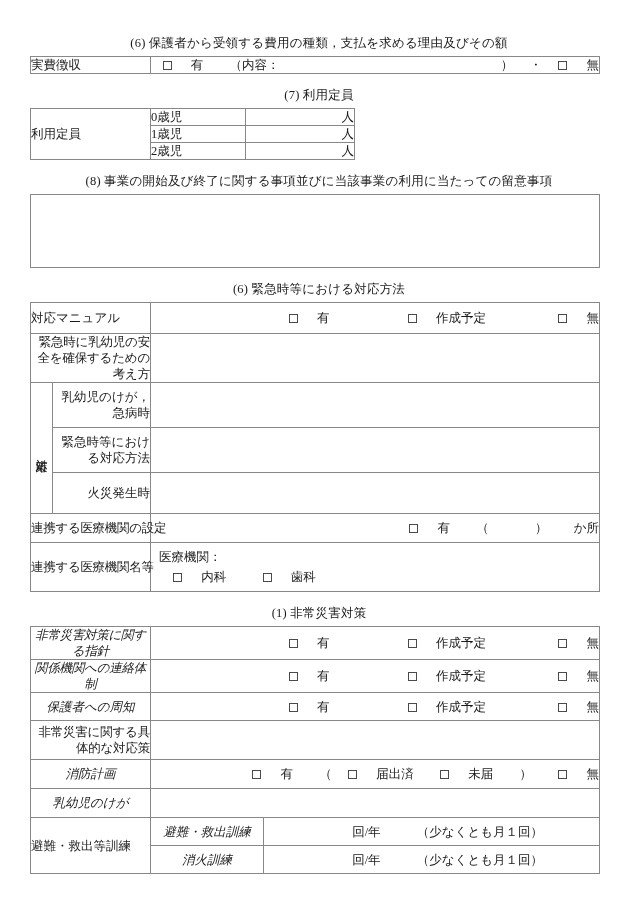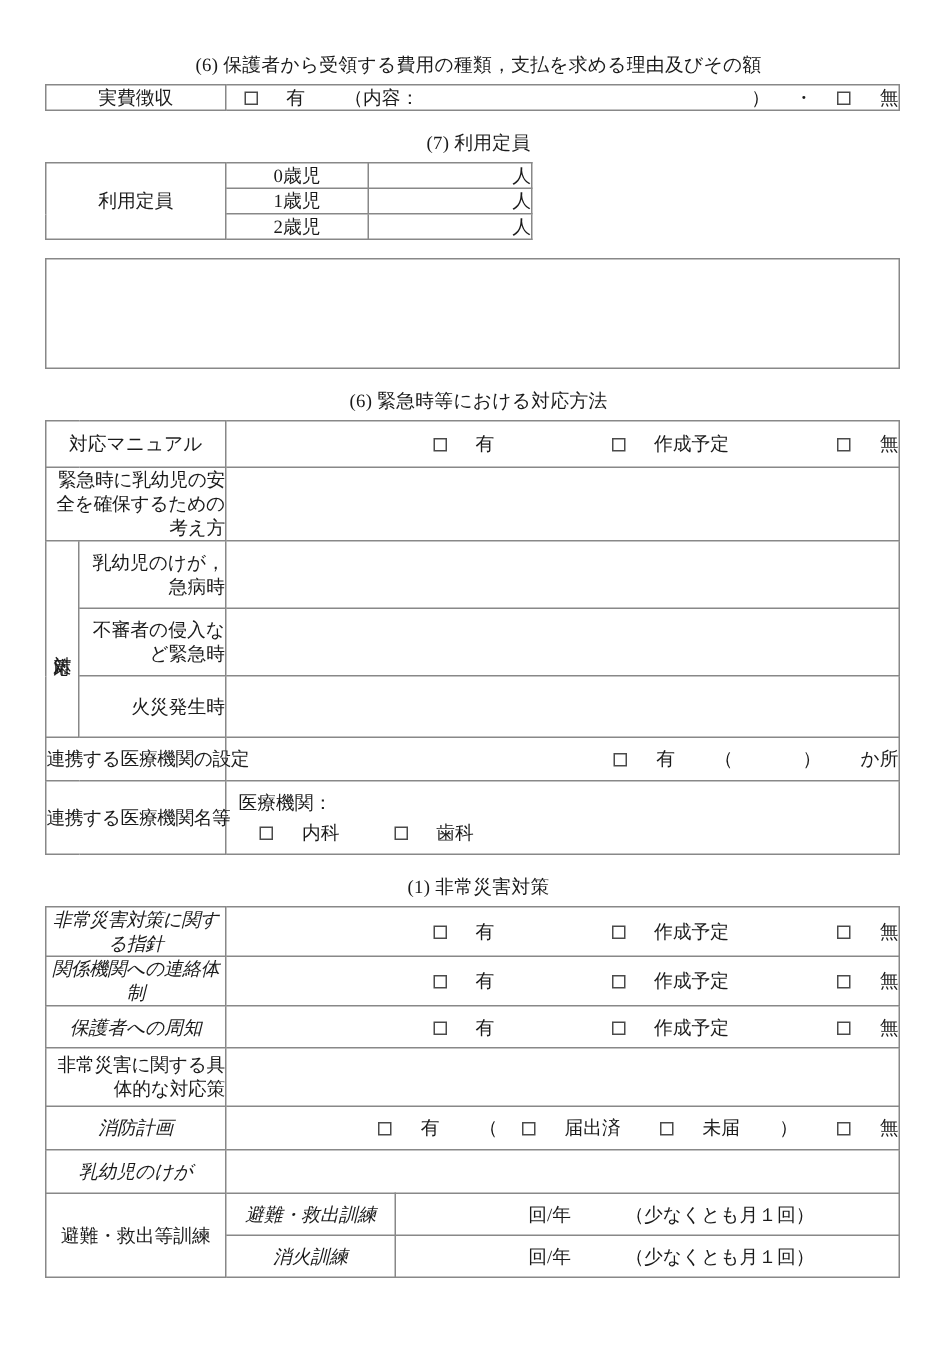--- a/index.html
+++ b/index.html
@@ -50,21 +50,20 @@
     background: #fff;
   }
   table.form td {
     border: 1px solid #888888;
     padding: 0;
     vertical-align: middle;
     font-size: 12.5px;
     line-height: 16px;
   }
   .lbl {
-    text-align: center;
     padding: 4px 4px;
     white-space: nowrap;
   }
   .lbl-left {
     text-align: center;
     padding: 4px 6px;
     font-style: italic;
   }
   .lbl-wrap {
     text-align: right;
@@ -189,20 +188,21 @@
         <td class="lbl">2歳児</td>
         <td class="val-right">
           <span>人</span>
         </td>
       </tr>
     </tbody>
         </table>
   </div>
 
   <div class="sec-block">
+    <div class="sec-head">(8)  事業の開始及び終了に関する事項並びに当該事業の利用に当たっての留意事項</div>
     <div class="bigbox"></div>
   </div>
 
   <div class="sec-block">
     <div class="sec-head">(6)  緊急時等における対応方法</div>
     <table class="form">
       <colgroup>
             <col style="width:22px">
             <col style="width:98px">
             <col>
@@ -232,21 +232,21 @@
       </tr>
 
       <tr>
         <td class="vlabel-cell" rowspan="3">
           <span class="vlabel">対応策</span>
         </td>
         <td class="lbl-wrap" style="height:44px">乳幼児のけが，急病時</td>
         <td class="cell-blank"></td>
       </tr>
       <tr>
-        <td class="lbl-wrap" style="height:44px">不審者の侵入など緊急時</td>
+        <td class="lbl-wrap" style="height:44px">緊急時等における対応方法</td>
         <td class="cell-blank"></td>
       </tr>
       <tr>
         <td class="lbl-wrap" style="height:40px">火災発生時</td>
         <td class="cell-blank"></td>
       </tr>
 
       <tr>
         <td class="lbl fs-xs" colspan="2" style="height:28px">連携する医療機関の設定</td>
         <td class="opts">

